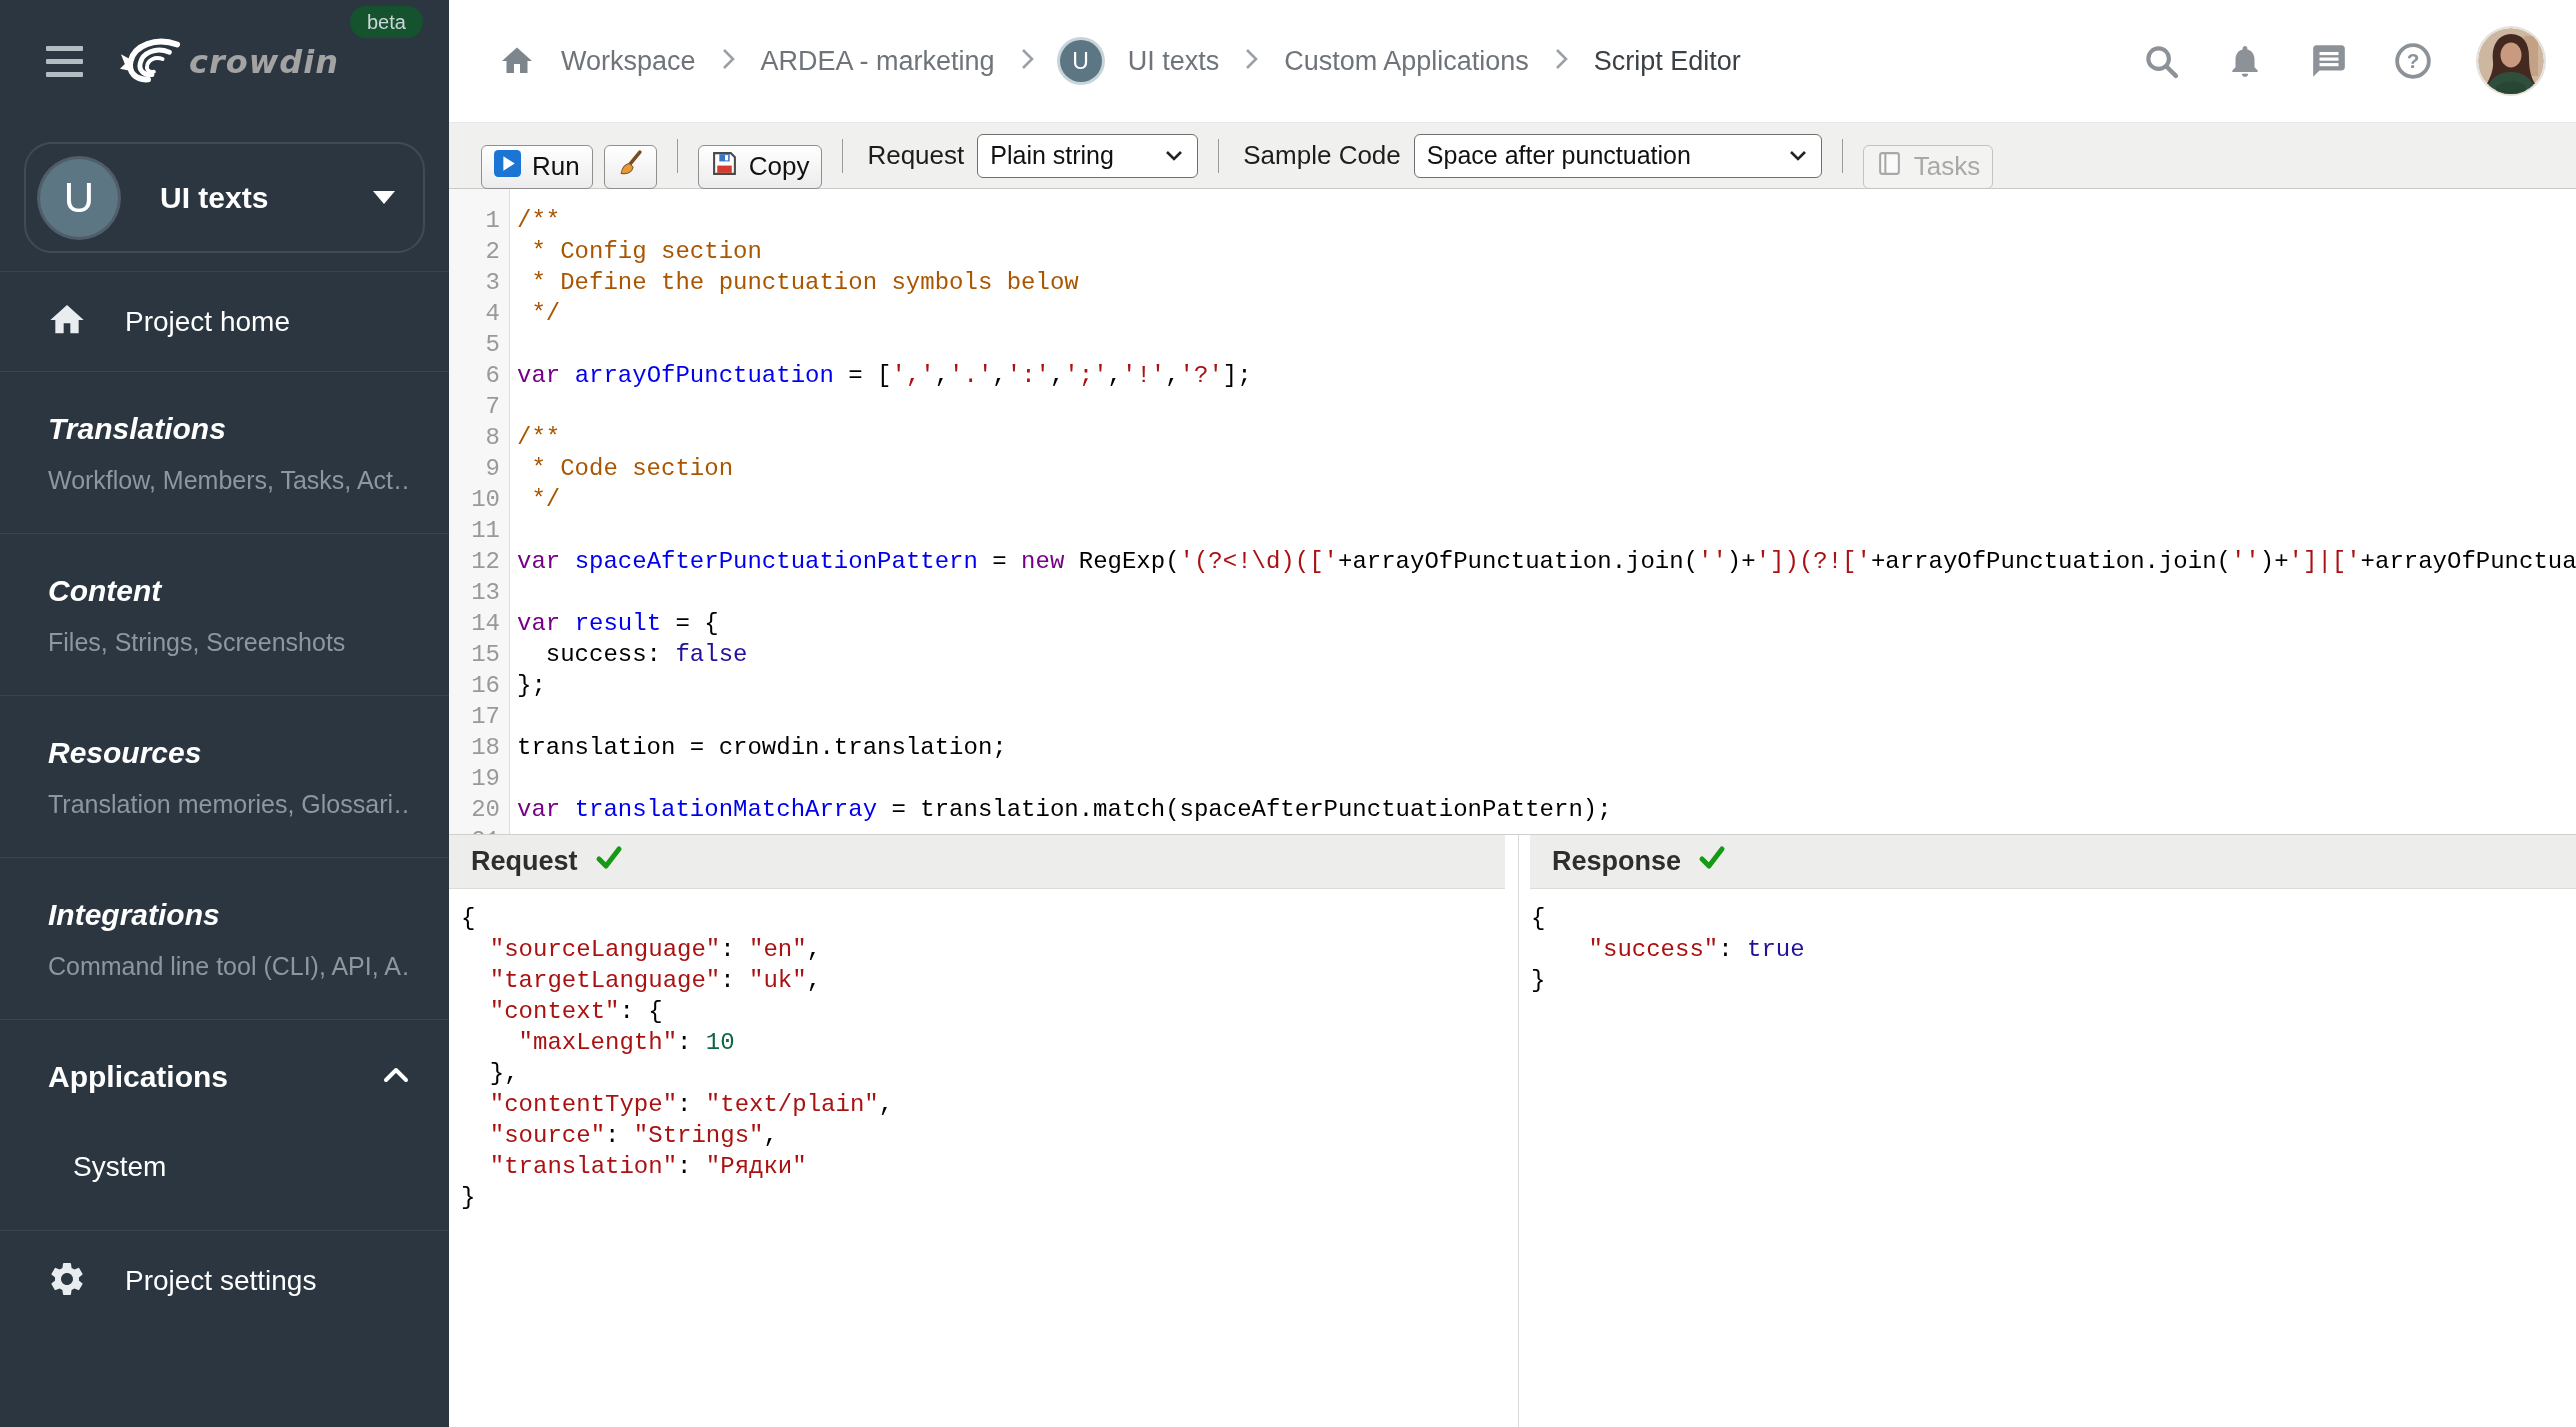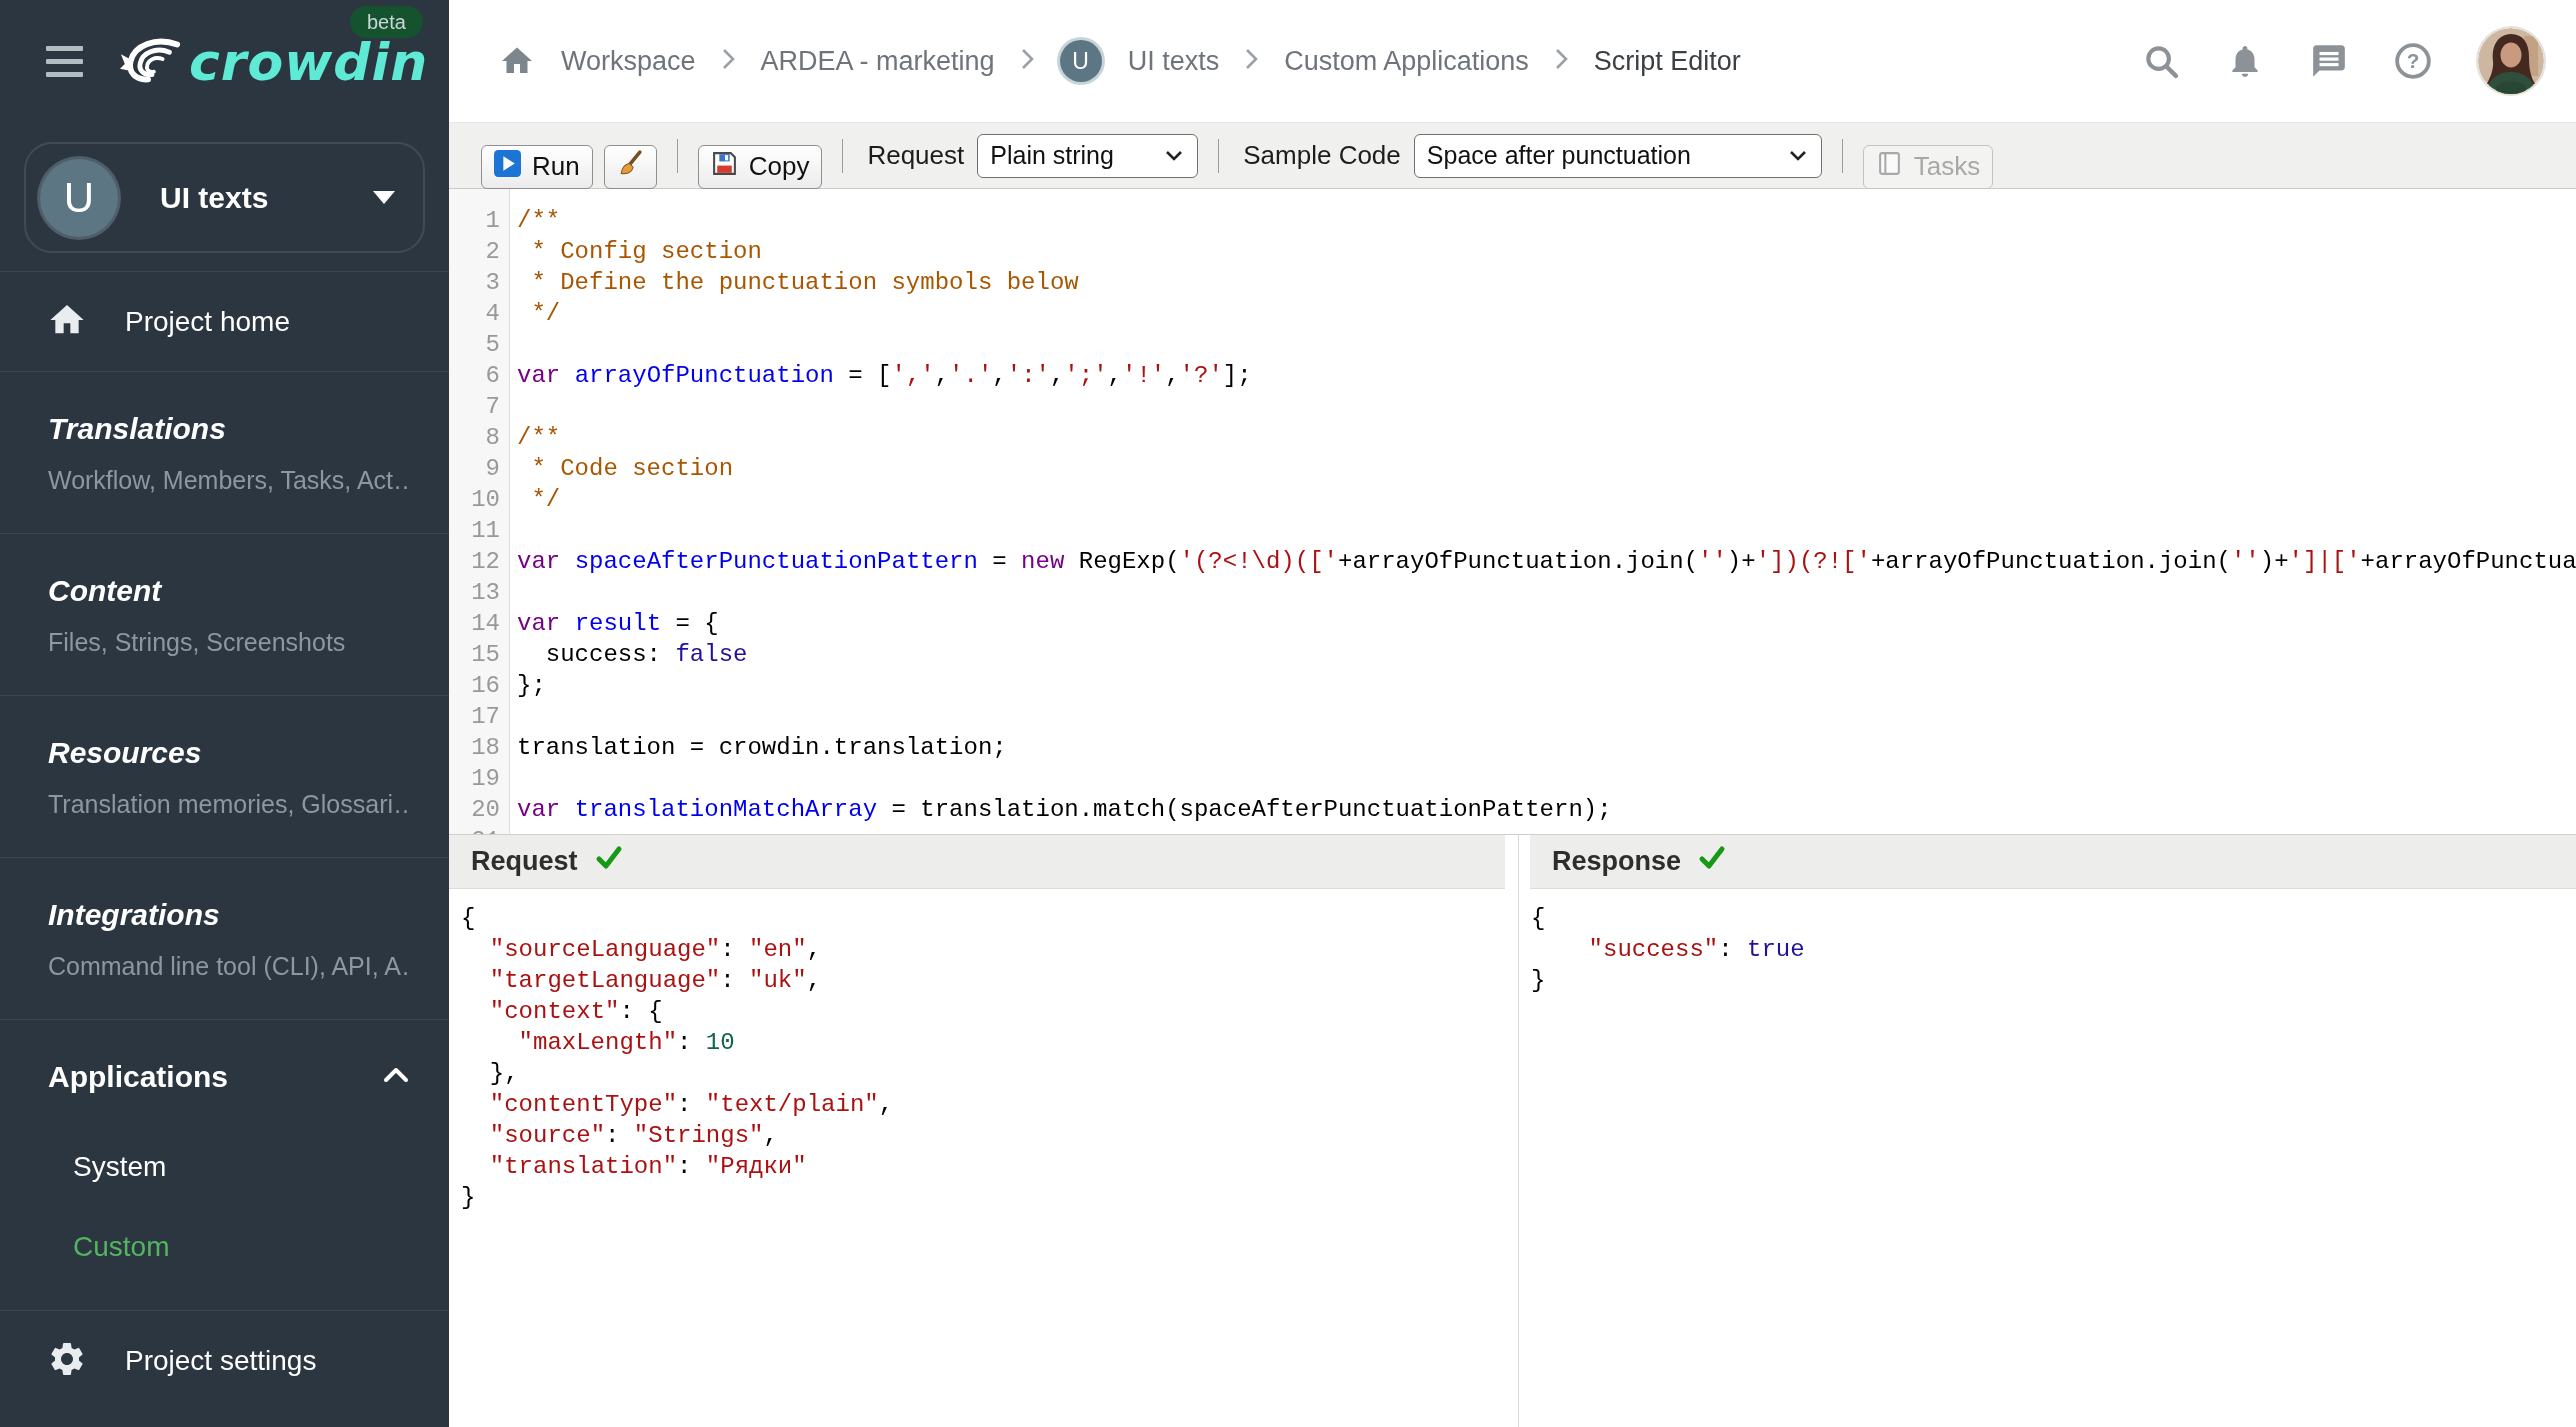--- a/index.html
+++ b/index.html
@@ -5,21 +5,21 @@
   * { box-sizing: border-box; margin: 0; padding: 0; }
   html,body { width: 2576px; height: 1428px; background:#fff; font-family:"Liberation Sans",sans-serif; overflow:hidden; }
   .app { display:flex; width:2576px; height:1428px; }
 
   
   .sidebar { width:449px; flex-shrink:0; background:#2b3641; color:#fff; display:flex; flex-direction:column; }
   .side-top { height:123px; display:flex; align-items:center; padding-left:46px; position:relative; flex-shrink:0; }
   .burger { display:flex; flex-direction:column; gap:8px; cursor:pointer; }
   .burger i { display:block; width:37px; height:5px; background:#b3bcc2; border-radius:1px; }
   .logo { display:flex; align-items:center; margin-left:36px; gap:8px; cursor:pointer; }
-  .logo-text { font-family:"DejaVu Sans",sans-serif; font-style:italic; font-weight:700; font-size:52px; letter-spacing:1px; color:#5eead4; }
+  .logo-text { font-family:"DejaVu Sans",sans-serif; font-style:italic; font-weight:700; font-size:32px; letter-spacing:1px; color:#a3a3a3; }
   .beta { position:absolute; left:350px; top:6px; background:#14532d; color:#ccd5d9; font-size:20px; line-height:20px; padding:6px 17px; border-radius:18px; }
 
   .proj-card { margin:19px 24px 18px 24px; height:111px; border:2px solid #3f4c55; border-radius:28px; display:flex; align-items:center; padding:0 28px 0 14px; cursor:pointer; flex-shrink:0; }
   .proj-avatar { width:78px; height:78px; border-radius:50%; background:#5d7683; box-shadow:0 0 0 3px rgba(145,170,180,.35); color:#fff; font-size:42px; font-weight:400; display:flex; align-items:center; justify-content:center; flex-shrink:0; }
   .proj-name { margin-left:42px; font-size:30px; font-weight:700; flex:1; }
   .caret-down { width:0; height:0; border-left:11px solid transparent; border-right:11px solid transparent; border-top:13px solid #fff; }
 
   .side-divider { height:1px; background:#3a454e; flex-shrink:0; }
 
   .nav-row { height:99px; display:flex; align-items:center; padding-left:47px; cursor:pointer; flex-shrink:0; }
@@ -158,21 +158,20 @@
       <div class="apps-head">
         <span class="t">Applications</span>
         <span>
           <svg width="26" height="16" viewBox="0 0 26 16" fill="none">
               <path d="M3 13 L13 3 L23 13" stroke="#fff" stroke-width="4" stroke-linecap="round" stroke-linejoin="round"></path>
             </svg>
         </span>
       </div>
       <div class="apps-items">
         <div class="app-item">System</div>
-        <div class="app-item active">Custom</div>
       </div>
     </div>
     <div class="side-divider"></div>
 
     <div class="nav-row">
       <span>
         <svg width="40" height="40" viewBox="0 0 24 24" fill="#e9edef">
             <path d="M19.14,12.94c0.04-0.3,0.06-0.61,0.06-0.94c0-0.32-0.02-0.64-0.07-0.94l2.03-1.58c0.18-0.14,0.23-0.41,0.12-0.61l-1.92-3.32c-0.12-0.22-0.37-0.29-0.59-0.22l-2.39,0.96c-0.5-0.38-1.03-0.7-1.62-0.94L14.4,2.81c-0.04-0.24-0.24-0.41-0.48-0.41h-3.84c-0.24,0-0.43,0.17-0.47,0.41L9.25,5.35C8.66,5.59,8.12,5.92,7.63,6.29L5.24,5.33c-0.22-0.08-0.47,0-0.59,0.22L2.74,8.87C2.62,9.08,2.66,9.34,2.86,9.48l2.03,1.58C4.84,11.36,4.8,11.69,4.8,12s0.02,0.64,0.07,0.94l-2.03,1.58c-0.18,0.14-0.23,0.41-0.12,0.61l1.92,3.32c0.12,0.22,0.37,0.29,0.59,0.22l2.39-0.96c0.5,0.38,1.03,0.7,1.62,0.94l0.36,2.54c0.05,0.24,0.24,0.41,0.48,0.41h3.84c0.24,0,0.44-0.17,0.47-0.41l0.36-2.54c0.59-0.24,1.13-0.56,1.62-0.94l2.39,0.96c0.22,0.08,0.47,0,0.59-0.22l1.92-3.32c0.12-0.22,0.07-0.47-0.12-0.61L19.14,12.94z M12,15.6c-1.98,0-3.6-1.62-3.6-3.6s1.62-3.6,3.6-3.6s3.6,1.62,3.6,3.6S13.98,15.6,12,15.6z"></path>
           </svg>
       </span>

